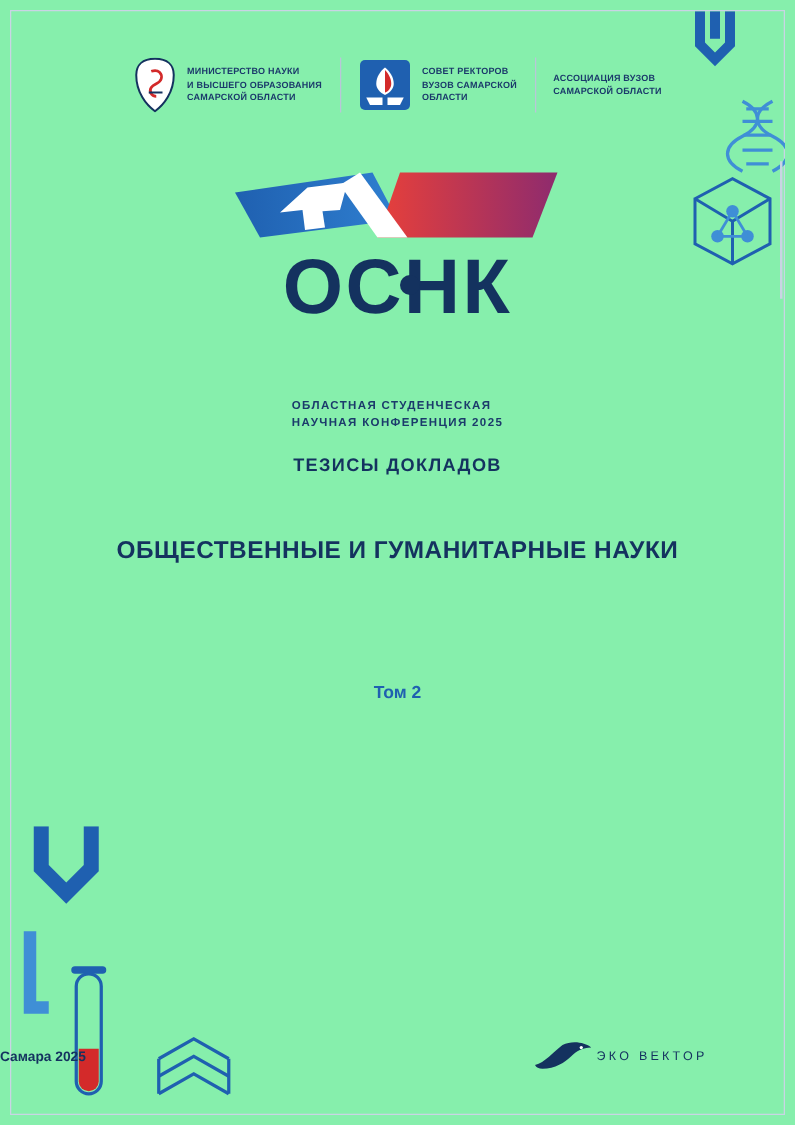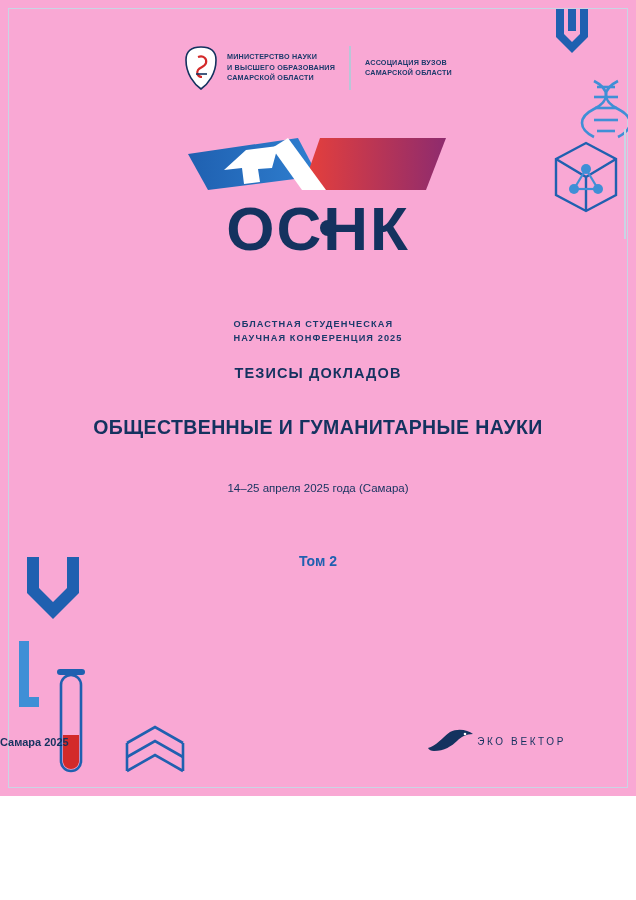--- a/index.html
+++ b/index.html
@@ -3,22 +3,22 @@
 <meta charset="utf-8">
 <style>
   html, body {
     margin: 0;
     padding: 0;
     background: #ffffff;
   }
   .page {
     position: relative;
     width: 636px;
-    height: 796px;
-    background: #f9a8d4;
+    height: 900px;
+    background: #86efac;
     overflow: hidden;
     font-family: "Liberation Sans", sans-serif;
     color: #1b3a6b;
     box-sizing: border-box;
   }
   .page-border {
     position: absolute;
     left: 8px;
     top: 8px;
     right: 8px;
@@ -119,34 +119,34 @@
     top: 365px;
     text-align: center;
   }
   .t-abstracts {
     font-size: 14.5px;
     font-weight: bold;
     letter-spacing: 1.1px;
     color: #14325f;
   }
   .t-field {
-    margin-top: 35px;
+    margin-top: 48px;
     font-size: 19.5px;
     font-weight: bold;
     letter-spacing: 0.4px;
     color: #14325f;
   }
   .t-dates {
     margin-top: 43px;
     font-size: 11.5px;
     font-weight: normal;
     color: #14325f;
   }
   .t-volume {
-    margin-top: 59px;
+    margin-top: 93px;
     font-size: 14px;
     font-weight: bold;
     color: #1f60b0;
   }
 
   
   .footer-city {
     position: absolute;
     left: 0;
     right: 0;
@@ -244,20 +244,32 @@
         <path d="M14 11 c6 -2 9 2 8 6 c-1 4 -6 4 -8 7 c-2 3 0 7 4 7" fill="none" stroke="#d32a2a" stroke-width="2.2"></path>
         <path d="M12 28 h11" stroke="#14325f" stroke-width="1.6"></path>
       </svg>
       <div class="logo-text">МИНИСТЕРСТВО НАУКИ
 И ВЫСШЕГО ОБРАЗОВАНИЯ
 САМАРСКОЙ ОБЛАСТИ</div>
     </div>
 
     <div class="logo-sep"></div>
 
+    <div class="logo-block">
+      <svg class="emblem-rectors" viewBox="0 0 42 42">
+        <rect x="1" y="1" width="40" height="40" rx="4" fill="#1f60b0"></rect>
+        <path d="M21 7 c-4 3 -7 8 -7 13 c0 4 3 7 7 9 c4 -2 7 -5 7 -9 c0 -5 -3 -10 -7 -13 Z" fill="#ffffff"></path>
+        <path d="M21 9 c3 3 5 7 5 11 c0 3 -2 6 -5 7 Z" fill="#d32a2a"></path>
+        <path d="M6 31 h13 v6 H9 Z" fill="#ffffff"></path>
+        <path d="M36 31 h-13 v6 h10 Z" fill="#ffffff"></path>
+      </svg>
+      <div class="logo-text">СОВЕТ РЕКТОРОВ
+ВУЗОВ САМАРСКОЙ
+ОБЛАСТИ</div>
+    </div>
 
     <div class="logo-sep"></div>
 
     <div class="logo-block">
       <div class="logo-text">АССОЦИАЦИЯ ВУЗОВ
 САМАРСКОЙ ОБЛАСТИ</div>
     </div>
 
   </div>
 
@@ -285,21 +297,20 @@
       <text x="138" y="126" font-family="Liberation Sans, sans-serif" font-size="62" font-weight="bold" letter-spacing="2" text-anchor="middle" fill="#14325f">ОСНК</text>
       <circle cx="148" cy="104" r="8" fill="#14325f"></circle>
     </svg>
     <div class="osnk-sub">ОБЛАСТНАЯ СТУДЕНЧЕСКАЯ
 НАУЧНАЯ КОНФЕРЕНЦИЯ 2025</div>
   </div>
 
   <div class="titles">
     <div class="t-abstracts">ТЕЗИСЫ ДОКЛАДОВ</div>
     <div class="t-field">ОБЩЕСТВЕННЫЕ И ГУМАНИТАРНЫЕ НАУКИ</div>
-    <div class="t-dates">14–25 апреля 2025 года (Самара)</div>
     <div class="t-volume">Том 2</div>
   </div>
 
   <div class="footer-city">Самара 2025</div>
 
   <div class="publisher">
     <svg class="publisher-bird" viewBox="0 0 52 26">
       <path d="M4 20 C12 18 18 10 26 4 C34 0 44 2 49 6 C42 6 37 9 33 13 C28 18 20 23 10 23 C7 23 5 22 4 20 Z" fill="#14325f"></path>
       <circle cx="41" cy="6" r="1.3" fill="#ffffff"></circle>
     </svg>

